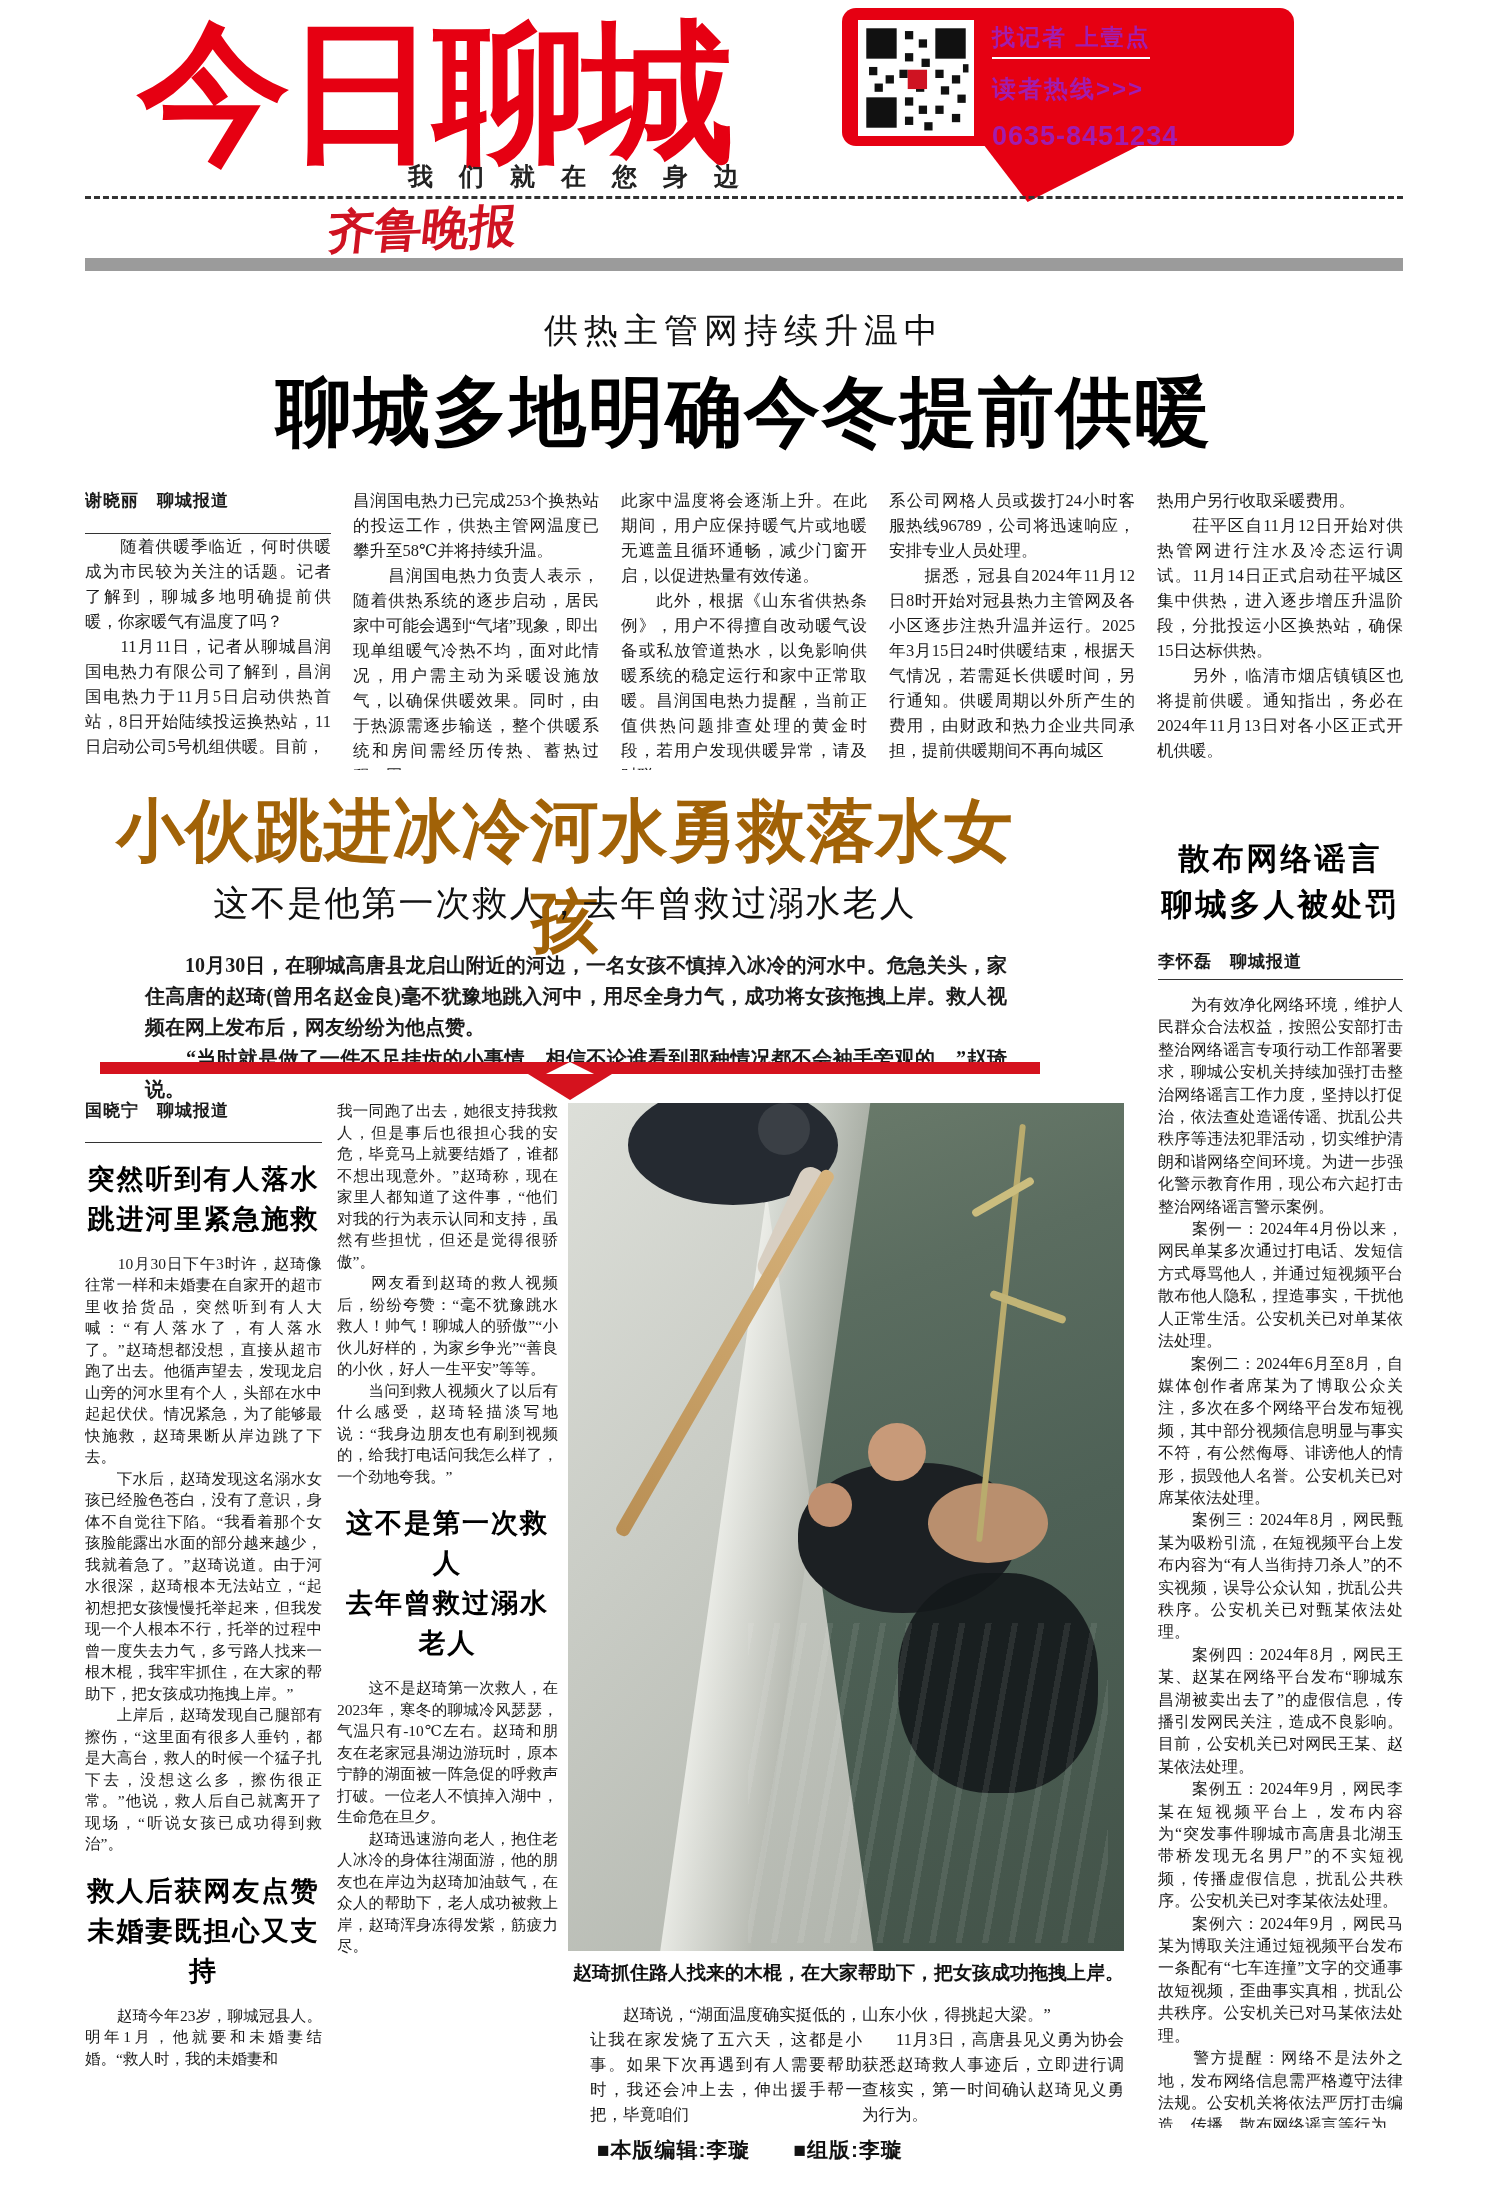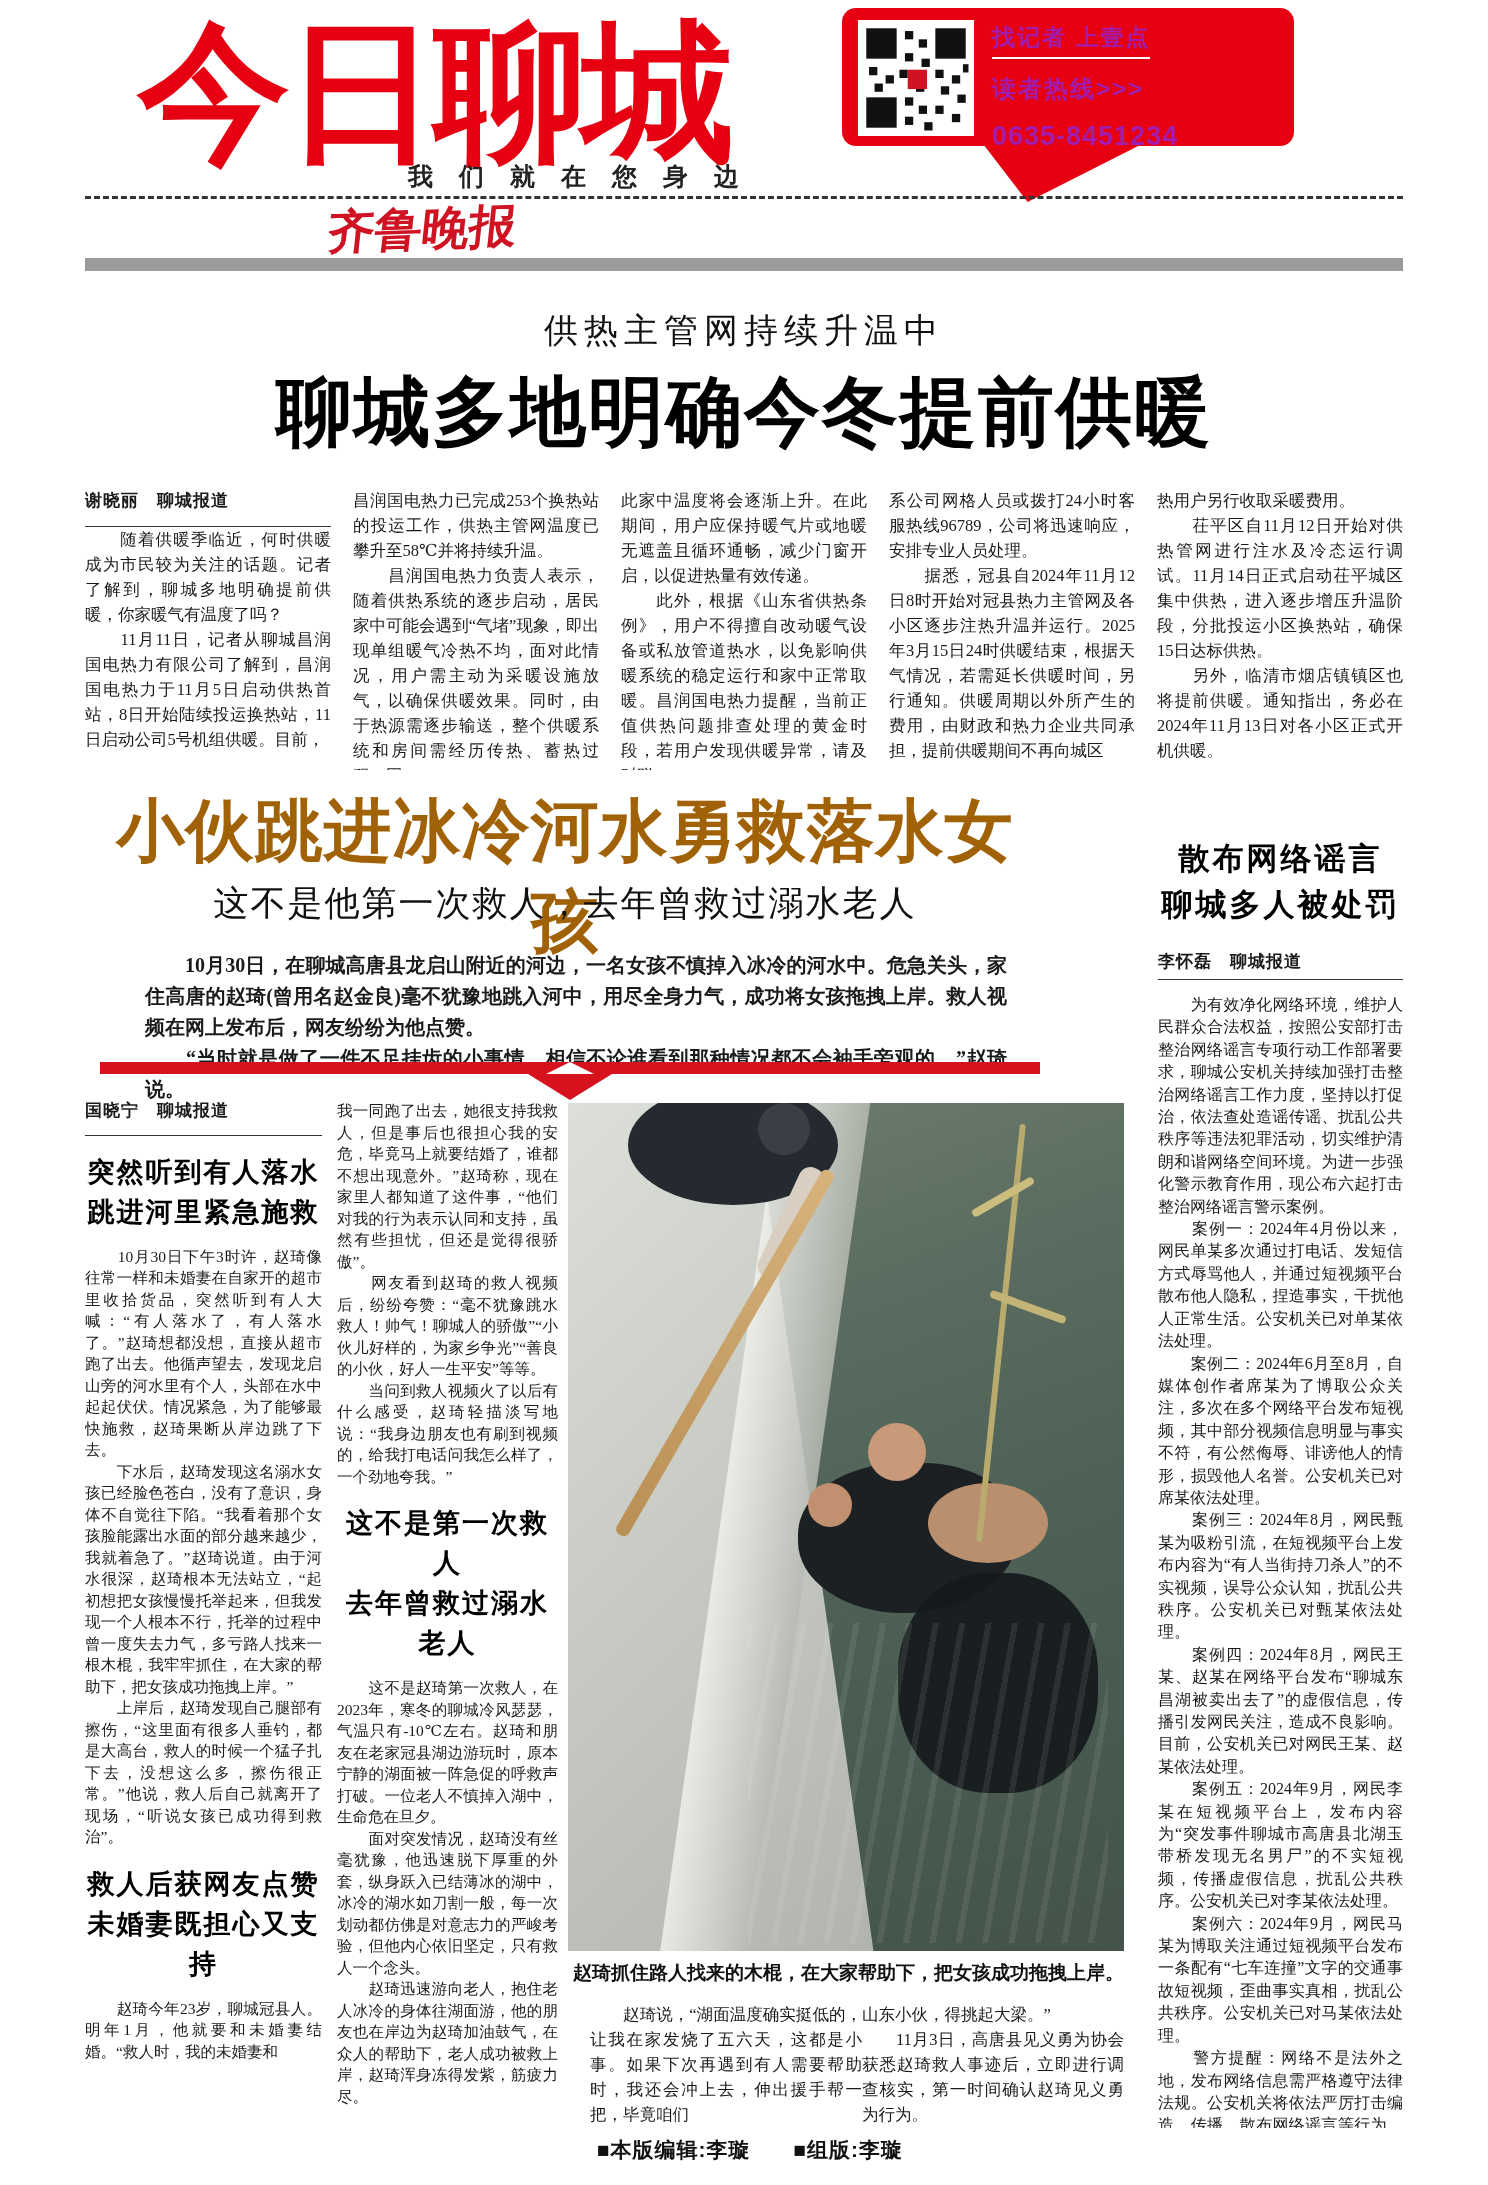--- a/index.html
+++ b/index.html
@@ -29,21 +29,21 @@
   .gray-bar{left:85px;top:258px;width:1318px;height:13px;background:#9b9b9b;}
   
   .a1-kicker{left:85px;top:308px;width:1318px;text-align:center;font-size:34px;
         letter-spacing:6px;color:#111;font-weight:500;}
   .a1-headline{left:85px;top:362px;width:1318px;text-align:center;font-size:76px;
         font-weight:900;letter-spacing:2px;color:#000;}
   .a1-cols{left:85px;top:488px;width:1318px;height:282px;display:flex;gap:22px;overflow:hidden;}
   .a1-col{flex:1 1 0;font-size:16.5px;line-height:25px;text-align:justify;overflow:hidden;}
   .a1-col p{margin:0;}
   .byline{font-size:17px;font-weight:bold;font-family:"Liberation Sans",sans-serif;
-        border-bottom:1.5px solid #333;padding-bottom:13px;margin:0 0 8px 0;letter-spacing:1px;}
+        border-bottom:1.5px solid #333;padding-bottom:20px;margin:0 0 8px 0;letter-spacing:1px;}
   
   .a2-headline{left:85px;top:786px;width:960px;text-align:center;font-size:68px;
         font-weight:900;letter-spacing:1px;color:#a16207;}
   .a2-subtitle{left:85px;top:880px;width:960px;text-align:center;font-size:35px;
         letter-spacing:2px;color:#111;}
   .a2-lead{left:145px;top:950px;width:862px;font-size:20px;line-height:31px;
         font-weight:bold;text-align:justify;}
   .a2-lead p{margin:0;}
   .red-rule{left:100px;top:1062px;width:940px;height:12px;background:#d5121e;}
   .red-rule-notchdown{left:528px;top:1074px;width:84px;height:26px;background:#d5121e;
@@ -189,21 +189,20 @@
 
   <div class="abs story-col col2">
     <p>我一同跑了出去，她很支持我救人，但是事后也很担心我的安危，毕竟马上就要结婚了，谁都不想出现意外。”赵琦称，现在家里人都知道了这件事，“他们对我的行为表示认同和支持，虽然有些担忧，但还是觉得很骄傲”。</p>
     <p>　　网友看到赵琦的救人视频后，纷纷夸赞：“毫不犹豫跳水救人！帅气！聊城人的骄傲”“小伙儿好样的，为家乡争光”“善良的小伙，好人一生平安”等等。</p>
     <p>　　当问到救人视频火了以后有什么感受，赵琦轻描淡写地说：“我身边朋友也有刷到视频的，给我打电话问我怎么样了，一个劲地夸我。”</p>
     <div class="subhead">
       <div>这不是第一次救人</div>
       <div>去年曾救过溺水老人</div>
     </div>
     <p>　　这不是赵琦第一次救人，在2023年，寒冬的聊城冷风瑟瑟，气温只有-10℃左右。赵琦和朋友在老家冠县湖边游玩时，原本宁静的湖面被一阵急促的呼救声打破。一位老人不慎掉入湖中，生命危在旦夕。</p>
-    <p>　　面对突发情况，赵琦没有丝毫犹豫，他迅速脱下厚重的外套，纵身跃入已结薄冰的湖中，冰冷的湖水如刀割一般，每一次划动都仿佛是对意志力的严峻考验，但他内心依旧坚定，只有救人一个念头。</p>
     <p>　　赵琦迅速游向老人，抱住老人冰冷的身体往湖面游，他的朋友也在岸边为赵琦加油鼓气，在众人的帮助下，老人成功被救上岸，赵琦浑身冻得发紫，筋疲力尽。</p>
   </div>
 
   <div class="abs photo">
 
     <div class="ph" style="left:-40px;top:-20px;width:360px;height:920px;background:linear-gradient(135deg,#dfe1db 0%,#c9ccc5 45%,#aeb2aa 100%);clip-path:polygon(0 0,62% 0,98% 100%,0 100%);"></div>
     <div class="ph" style="left:150px;top:-30px;width:90px;height:940px;background:linear-gradient(90deg,#f0f1ec,#b7bab2);transform:rotate(8deg);opacity:.85;"></div>
 
     <div class="ph" style="left:60px;top:-18px;width:210px;height:120px;background:#252a31;border-radius:50%;"></div>
     <div class="ph" style="left:190px;top:0px;width:52px;height:52px;background:#3a3f45;border-radius:50%;"></div>

